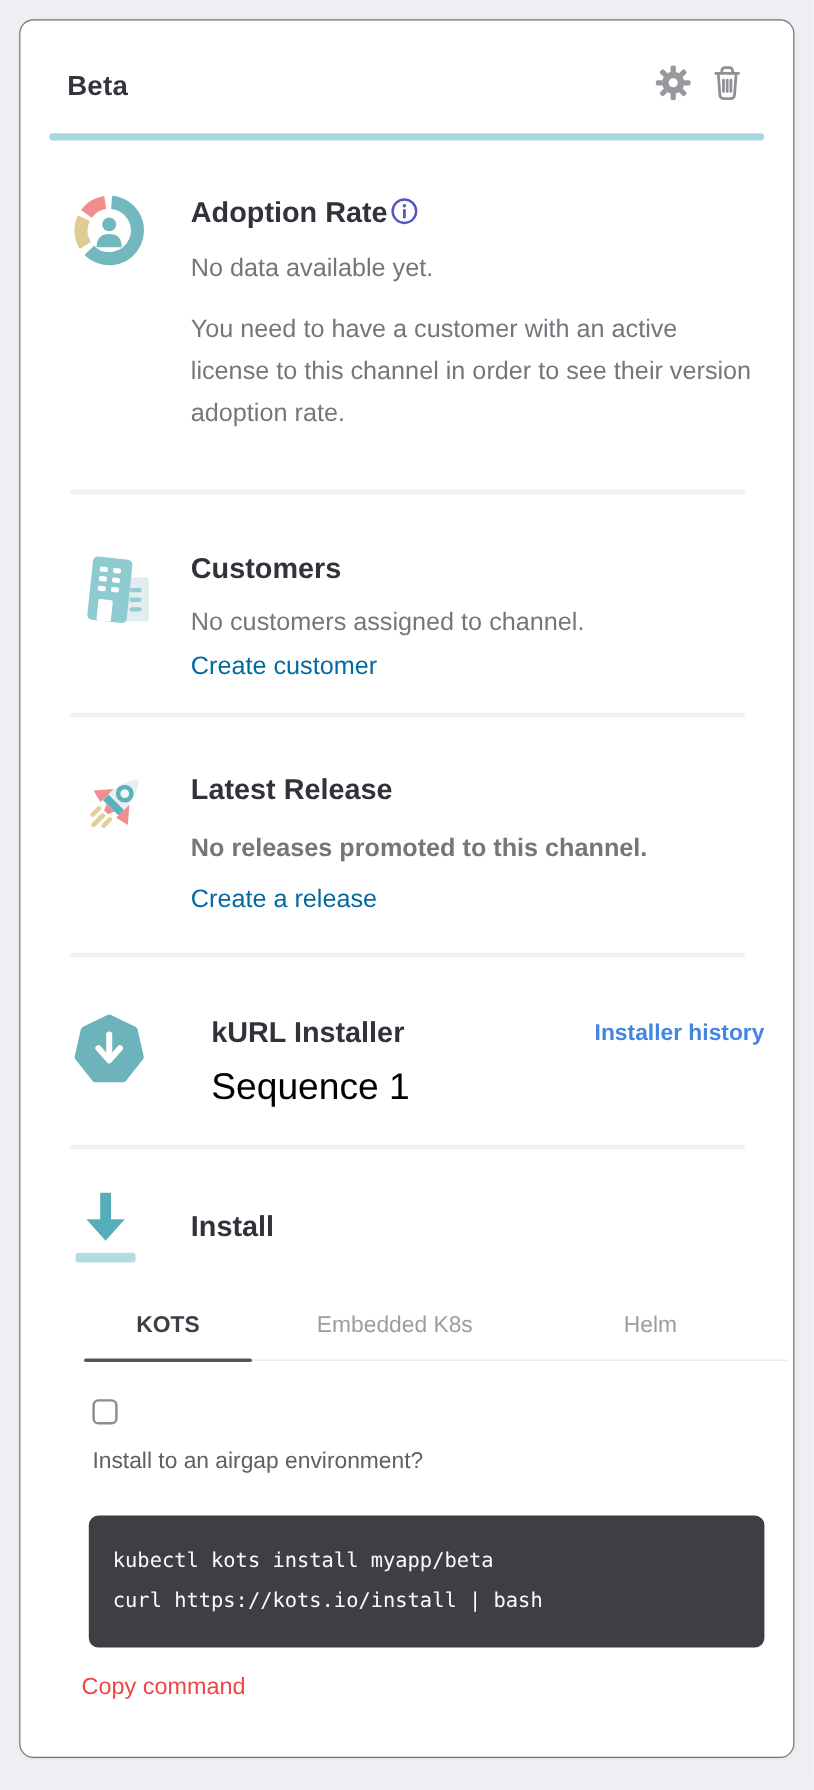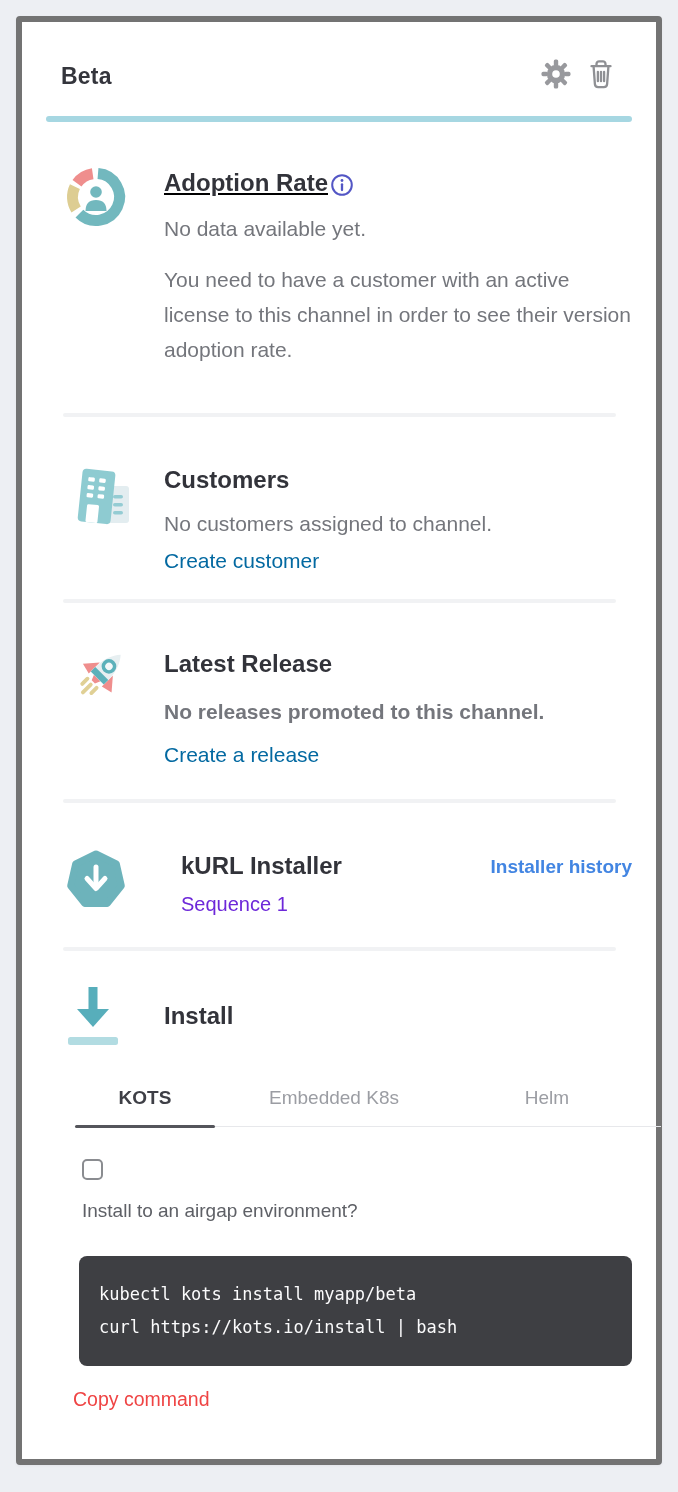--- a/index.html
+++ b/index.html
@@ -7,58 +7,58 @@
     width: 678px; height: 1492px;
     background: #edeff3;
     font-family: "Liberation Sans", sans-serif;
     overflow: hidden;
   }
   .card {
     position: relative;
     width: 646px; height: 1449px;
     margin: 16px auto 8px;
     background: #ffffff;
-    border: 6px solid #737373;
-    border-radius: 4px;
+    border: 1px solid #737373;
+    border-radius: 12px;
     box-shadow: 0 1px 3px rgba(50,60,80,.05);
   }
   
   .card-header {
     display: flex; align-items: center; justify-content: space-between;
     padding: 38px 40px 0 39px;
   }
   .card-title { font-size: 23px; font-weight: 700; color: #34353c; letter-spacing: .2px; }
   .header-icons { display: flex; align-items: center; gap: 15px; }
   .icon-btn { width: 30px; height: 32px; display: flex; align-items: center; justify-content: center; cursor: pointer; }
   .accent-line { height: 6px; border-radius: 3px; background: #a6d7e2; margin: 24px 24px 0; }
 
   
   .sections { padding: 0 24px 0 41px; }
   .section { display: flex; }
   .icon-col { flex: none; width: 66px; margin-right: 35px; }
   .section-body { flex: 1; padding-top: 5px; min-width: 0; }
-  .section-title-row { display: flex; align-items: flex-end; gap: 2px; text-decoration: underline; }
+  .section-title-row { display: flex; align-items: flex-start; gap: 2px; }
   .section-title { font-size: 24px; font-weight: 600; color: #32333a; }
   .muted { font-size: 21px; color: #74767c; line-height: 35px; }
   .empty-msg { margin-top: 14px; }
   .hint { margin-top: 16px; max-width: 470px; }
   .text-link { font-size: 21px; font-weight: 400; color: #0369a1; text-decoration: none; cursor: pointer; display: inline-block; }
   .divider { height: 4px; border-radius: 2px; background: #f1f2f4; margin-right: 16px; }
 
   .sec-adoption { padding: 42px 0 46px; }
   .sec-customers { padding: 44px 0 26px; }
   .sec-customers .empty-msg { margin-top: 12px; }
   .sec-customers .text-link { margin-top: 8px; }
   .sec-release { padding: 42px 0 32px; }
   .sec-release .empty-msg { margin-top: 16px; font-weight: bold; }
   .sec-release .text-link { margin-top: 14px; }
   .sec-kurl { padding: 44px 0 30px; gap: 17px; }
   .kurl-row { display: flex; align-items: flex-start; }
   .kurl-left { flex: 1; }
-  .sequence { font-size: 20px; color: #6d28d9; margin-top: 13px; }
+  .sequence { font-size: 31px; color: #000000; margin-top: 13px; }
   .history-link { font-size: 19px; font-weight: 600; color: #4285e2; margin-top: 4px; cursor: pointer; }
 
   
   .sec-install { padding: 30px 0 0; }
   .install-head { display: flex; align-items: center; }
   .install-head .icon-col { display: flex; justify-content: flex-start; }
   .tabs {
     display: flex; margin: 36px 0 0 12px; width: 586px;
     border-bottom: 1px solid #e7e8eb;
   }

